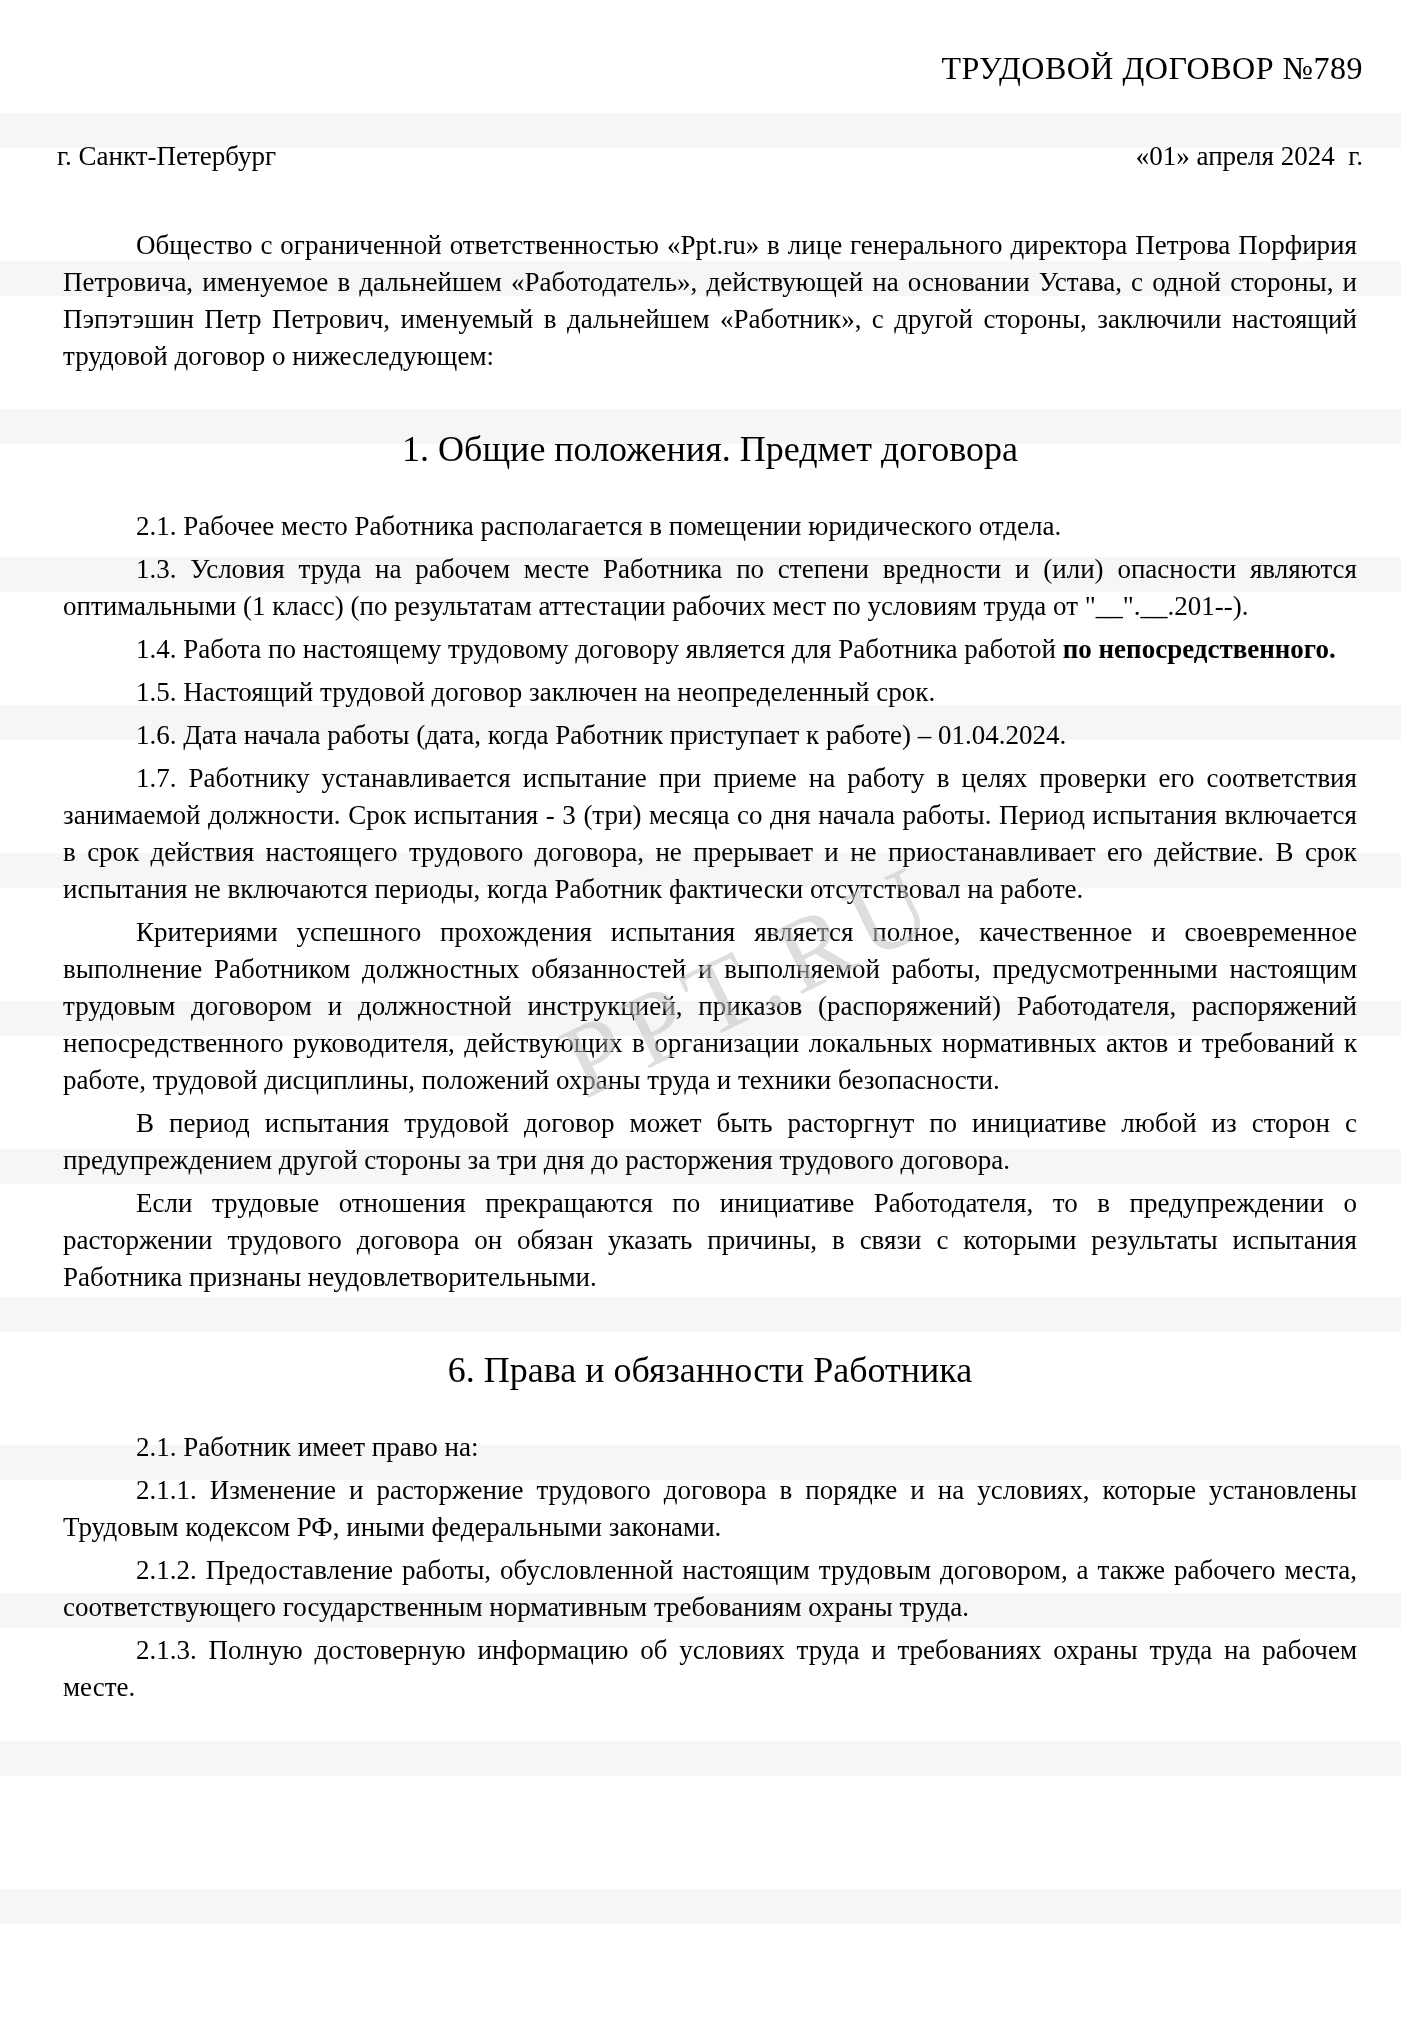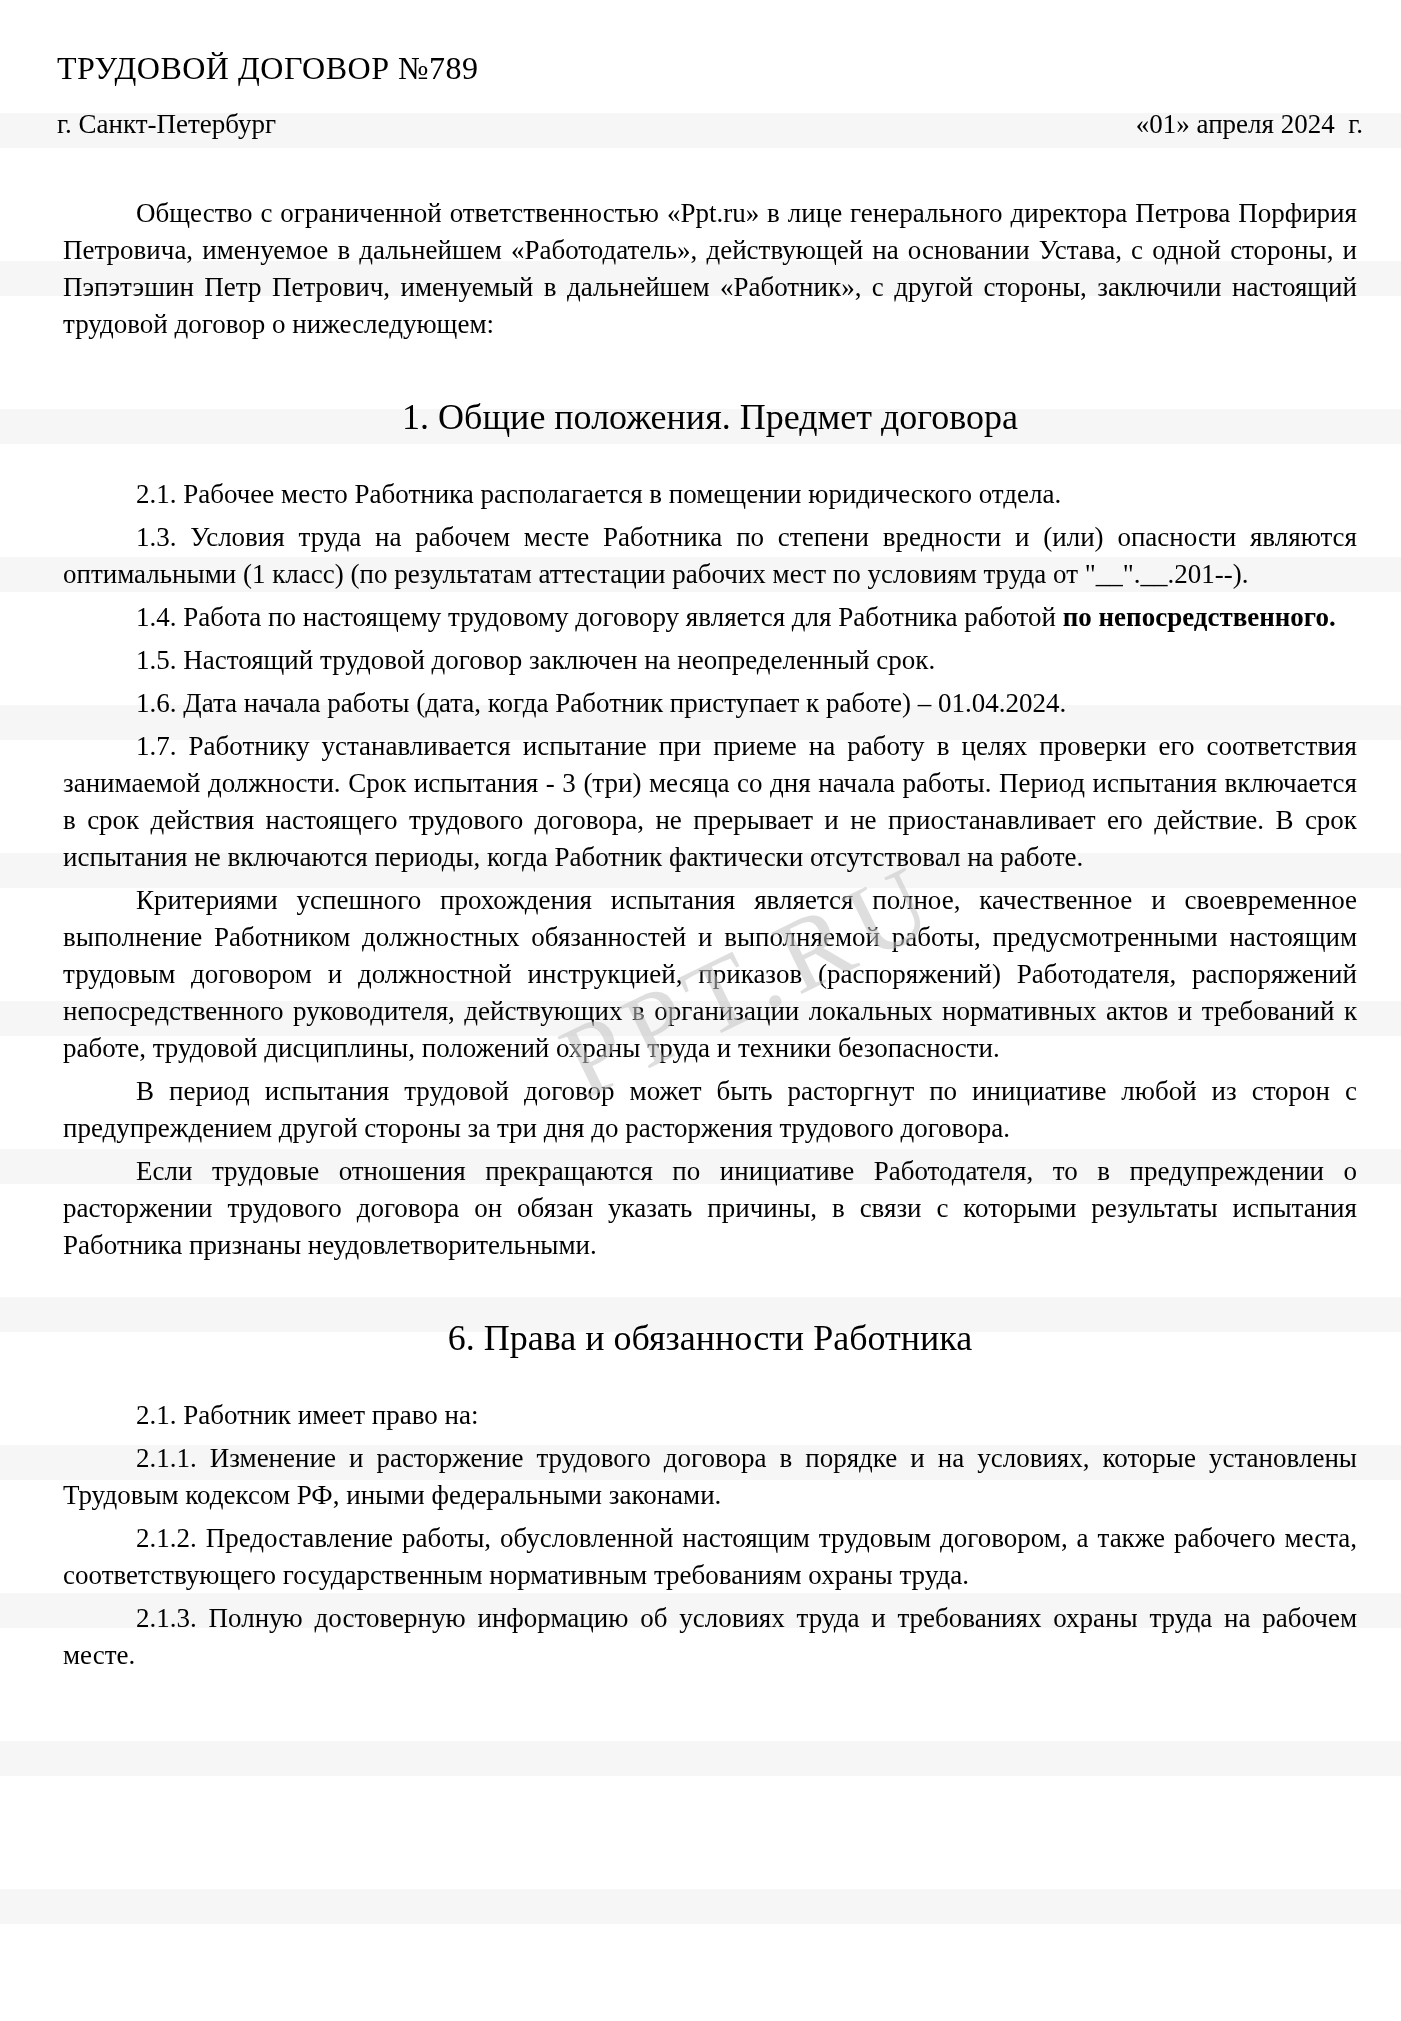--- a/index.html
+++ b/index.html
@@ -25,30 +25,30 @@
     font-size: 27px;
     line-height: 37px;
     color: #000000;
     text-align: justify;
     overflow: hidden;
   }
   .doc-title {
     margin: 46px 0 0 0;
     font-size: 32px;
     line-height: 44px;
-    text-align: left;
+    text-align: right;
     text-indent: 0;
     font-weight: normal;
     letter-spacing: 0.5px;
   }
   .dateline {
     display: flex;
     justify-content: space-between;
     align-items: baseline;
-    margin-top: 16px;
+    margin-top: 48px;
     text-align: left;
   }
   .dateline .date { white-space: pre; }
   p.clause {
     margin: 6px;
     text-indent: 73px;
   }
   p.intro { margin-top: 52px; }
   .section-heading {
     margin: 56px 0 40px 0;

